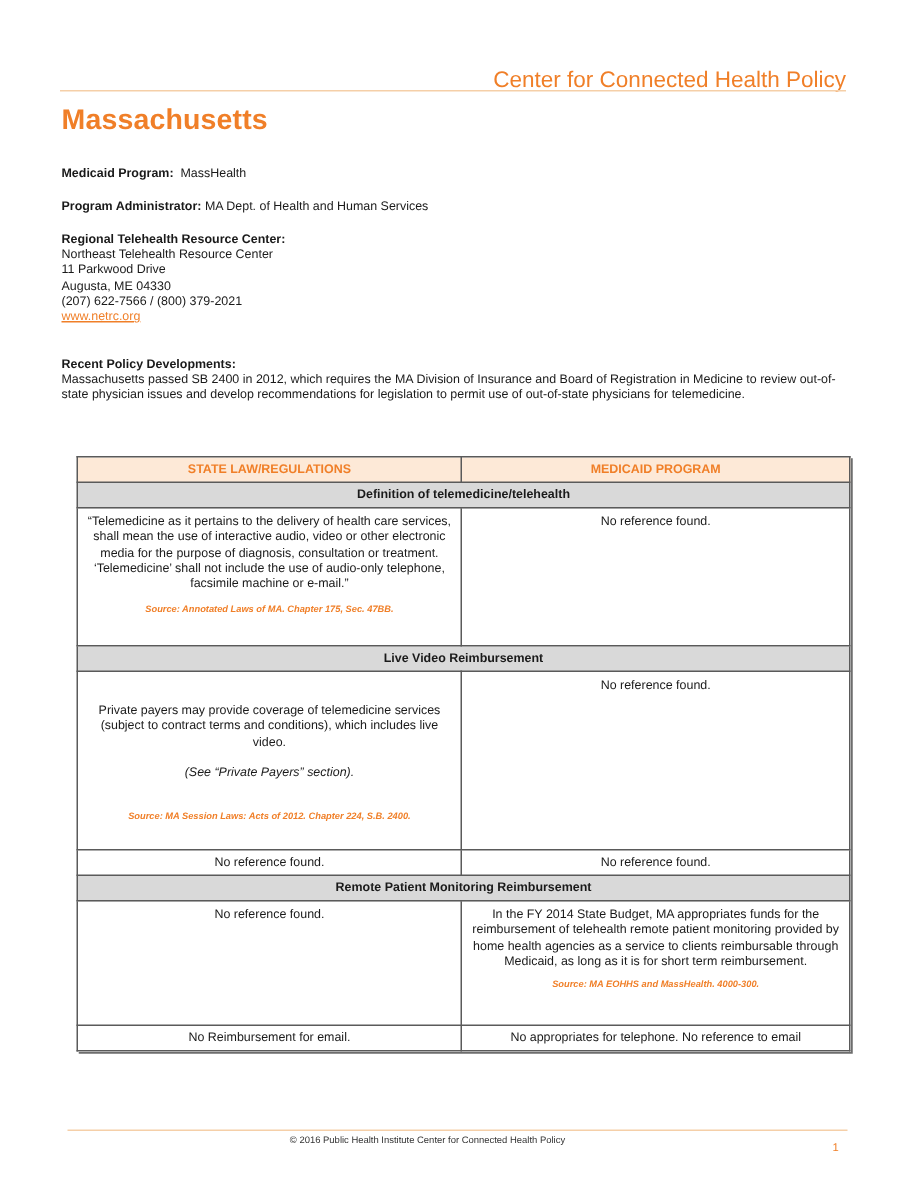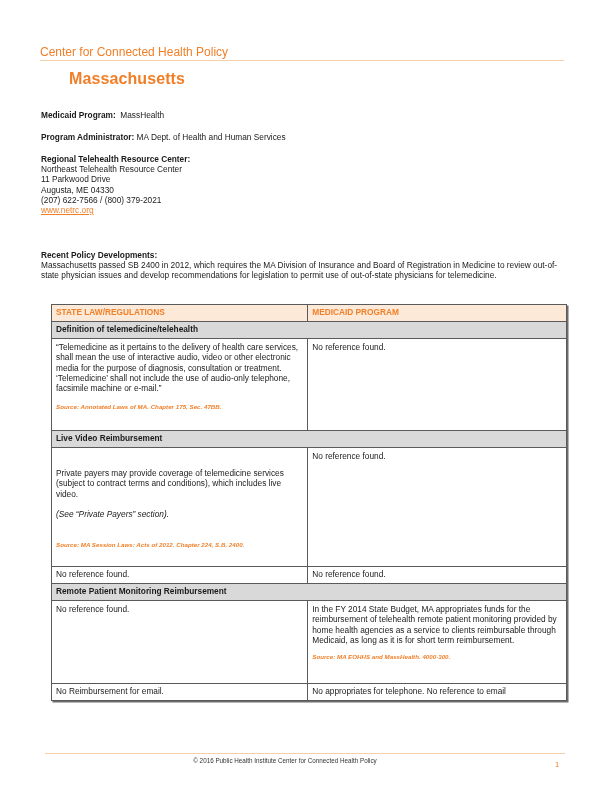--- a/index.html
+++ b/index.html
@@ -1,26 +1,26 @@
 <!DOCTYPE html>
 <html><head>
 <meta charset="utf-8">
 <style>
   * { box-sizing: border-box; margin: 0; padding: 0; }
   html, body { width: 612px; height: 792px; background: #ffffff; }
   body { position: relative; font-family: "Liberation Sans", sans-serif; color: #1a1a1a; overflow: hidden; }
   .page { position: absolute; left: 0; top: 0; width: 612px; height: 792px; }
-  .running-header { position: absolute; left: 40px; top: 45px; width: 524px; text-align: left; font-size: 12px; color: #f07f28; }
+  .running-header { position: absolute; left: 40px; top: 45px; width: 524px; text-align: right; font-size: 15px; color: #f07f28; }
   .header-rule { position: absolute; left: 40px; top: 60px; width: 524px; height: 1px; background: #f5cfa8; }
-  .state-title { position: absolute; left: 41px; top: 70px; font-size: 16px; font-weight: bold; color: #f07f28; letter-spacing: 0.1px; margin-left: 28px; }
+  .state-title { position: absolute; left: 41px; top: 70px; font-size: 19px; font-weight: bold; color: #f07f28; letter-spacing: 0.1px; }
   .info { position: absolute; left: 41px; font-size: 8.3px; line-height: 10.2px; color: #1a1a1a; }
   .info b { font-weight: bold; }
   .info .link { color: #f07f28; text-decoration: underline; }
   table.policy { position: absolute; left: 51px; top: 304px; width: 516px; border-collapse: collapse; font-size: 8.3px; line-height: 10.3px; box-shadow: 1.5px 1.5px 0 #6d6d6d; }
-  table.policy td, table.policy th { border: 1px solid #5a5a5a; vertical-align: top; text-align: left; padding: 2px 4px 3px 4px; }
+  table.policy td, table.policy th { border: 1px solid #5a5a5a; vertical-align: top; text-align: center; padding: 2px 4px 3px 4px; }
   table.policy th { background: #fde9d7; color: #f07f28; font-weight: bold; height: 17px; vertical-align: middle; }
   tr.section td { background: #d9d9d9; font-weight: bold; height: 17px; vertical-align: middle; color: #1a1a1a; }
   td.col1 { width: 257px; }
   td.col2 { width: 259px; }
   .src { color: #f07f28; font-style: italic; font-weight: bold; font-size: 6.2px; line-height: 8px; display: block; }
   .para { display: block; }
   .footer-rule { position: absolute; left: 45px; top: 753px; width: 520px; height: 1px; background: #f5cfa8; }
   .footer-text { position: absolute; left: 45px; top: 757px; width: 480px; text-align: center; font-size: 6.3px; color: #333; }
   .page-num { position: absolute; left: 555px; top: 760px; font-size: 7.5px; color: #f07f28; }
 </style>
@@ -46,21 +46,21 @@
 
   <div class="info" style="top:154px;">
     <b style="display:block">Regional Telehealth Resource Center:</b>
     <span style="display:block">Northeast Telehealth Resource Center</span>
     <span style="display:block">11 Parkwood Drive</span>
     <span style="display:block">Augusta, ME 04330</span>
     <span style="display:block">(207) 622-7566 / (800) 379-2021</span>
     <a class="link" style="display:block">www.netrc.org</a>
   </div>
 
-  <div class="info" style="top:250px; width:530px;">
+  <div class="info" style="top:237px; width:530px;">
     <b style="display:block">Recent Policy Developments:</b>
     <span style="display:block">Massachusetts passed SB 2400 in 2012, which requires the MA Division of Insurance and Board of Registration in Medicine to review out-of-state physician issues and develop recommendations for legislation to permit use of out-of-state physicians for telemedicine.</span>
   </div>
 
   <table class="policy">
     <tbody>
         <tr>
       <th class="col1">STATE LAW/REGULATIONS</th>
       <th class="col2">MEDICAID PROGRAM</th>
     </tr>

